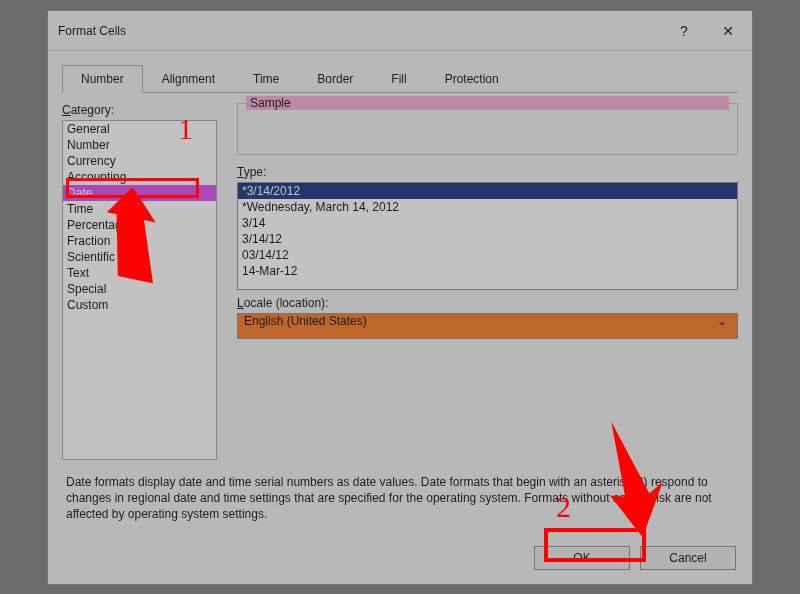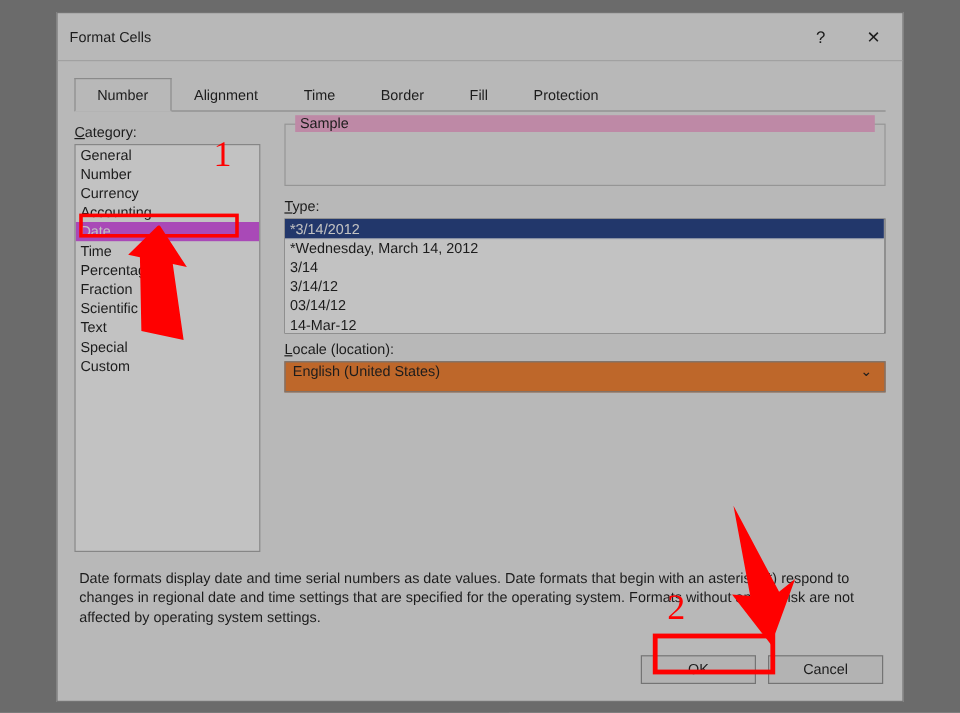--- a/index.html
+++ b/index.html
@@ -16,21 +16,21 @@
     .content { padding: 10px 14px 0 14px; display: flex; gap: 20px; }
     .cat-col { width: 155px; }
     .label { font-size: 12px; margin-bottom: 3px; display: block; }
     .underline { text-decoration: underline; }
     .listbox { border: 1px solid #a3a3a3; background: #fff; height: 340px; overflow-y: scroll; font-size: 12px; }
     .listbox-item { padding: 1px 4px; cursor: default; }
     .listbox-item.selected { background: #d946ef; color: #fff; }
     .right-col { flex: 1; }
     .sample-fieldset { border: 1px solid #bbb; padding: 4px 8px 18px 8px; margin-bottom: 10px; position: relative; }
     .sample-legend { font-size: 12px; position: relative; top: -12px; background: #f9a8d4; padding: 0 4px; }
-    .type-list { border: 1px solid #888; background: #fff; height: 96px; overflow-y: scroll; font-size: 12px; }
+    .type-list { border: 1px solid #888; background: #fff; height: 108px; overflow-y: scroll; font-size: 12px; }
     .type-item { padding: 1px 4px; }
     .type-item.selected { background: #0a2a7a; color: #fff; }
     .locale-select { width: 100%; height: 26px; border: 1px solid #888; background: #f97316; font-size: 12px; padding: 0 6px; display: flex; align-items: flex-start; justify-content: space-between; }
     .dropdown-btn { width: 18px; text-align: center; }
     .description { font-size: 12px; padding: 14px 18px 0 18px; line-height: 1.35; }
     .button-row { position: absolute; right: 16px; bottom: 14px; display: flex; gap: 10px; }
     .btn { width: 96px; height: 24px; border: 1px solid #888; background: #e9e9e9; font-size: 12px; display: flex; align-items: center; justify-content: center; cursor: default; }
     .anno-1-box { position: absolute; left: 66px; top: 178px; width: 133px; height: 20px; border: 3px solid #ff0000; z-index: 200; pointer-events: none; }
     .anno-1-num { position: absolute; left: 178px; top: 112px; color: #ff0000; font-size: 30px; font-family: Georgia, serif; z-index: 200; pointer-events: none; }
     .anno-1-arrow { position: absolute; left: 102px; top: 188px; z-index: 200; pointer-events: none; }

